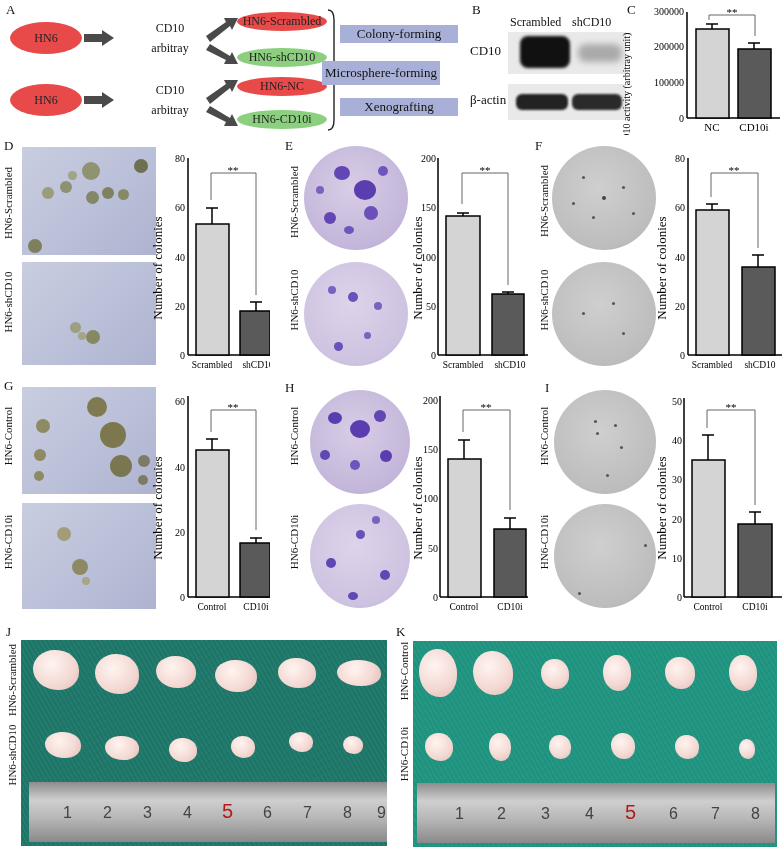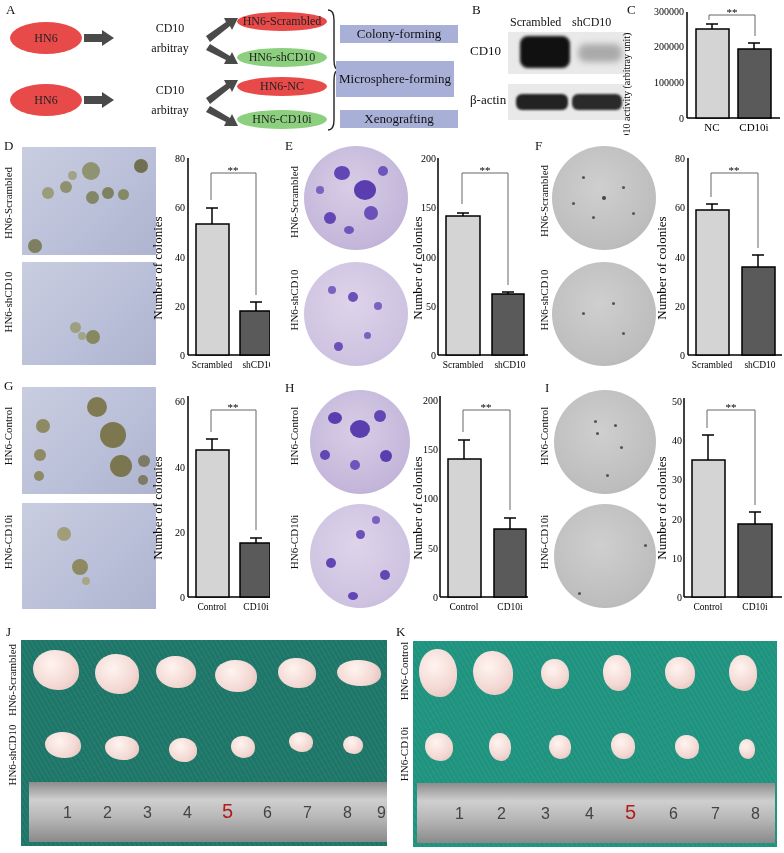--- a/index.html
+++ b/index.html
@@ -54,22 +54,22 @@
   <polygon points="6,30 26,42 28,38 34,50 20,50 22,46 2,36" fill="#4a4a4a"></polygon>
 </svg>
 <div class="ellipse red" style="left:237px;top:12px;width:90px;height:19px">HN6-Scrambled</div>
 <div class="ellipse green" style="left:237px;top:48px;width:90px;height:19px">HN6-shCD10</div>
 <div class="ellipse red" style="left:237px;top:77px;width:90px;height:19px">HN6-NC</div>
 <div class="ellipse green" style="left:237px;top:110px;width:90px;height:19px">HN6-CD10i</div>
 <svg class="abs" style="left:326px;top:8px" width="14" height="124">
   <path d="M2,2 Q8,2 8,12 L8,52 Q8,62 13,62 Q8,62 8,72 L8,112 Q8,122 2,122" stroke="#222" stroke-width="1.4" fill="none"></path>
 </svg>
 <div class="box" style="left:340px;top:25px;width:118px;height:18px">Colony-forming</div>
-<div class="box" style="left:336px;top:61px;width:118px;height:36px">Microsphere-forming</div>
-<div class="box" style="left:340px;top:110px;width:118px;height:18px">Xenografting</div>
+<div class="box" style="left:322px;top:61px;width:118px;height:24px">Microsphere-forming</div>
+<div class="box" style="left:340px;top:98px;width:118px;height:18px">Xenografting</div>
 
 <div class="plabel" style="left:472px;top:2px">B</div>
 <div class="abs" style="left:510px;top:15px;font-size:12px">Scrambled</div>
 <div class="abs" style="left:572px;top:15px;font-size:12px">shCD10</div>
 <div class="abs" style="left:470px;top:43px;font-size:13px">CD10</div>
 <div class="abs" style="left:470px;top:92px;font-size:13px">β-actin</div>
 <div class="abs" style="left:508px;top:32px;width:118px;height:42px;background:#e9e9e9">
   <div class="abs" style="left:12px;top:4px;width:50px;height:32px;background:#111;border-radius:8px;filter:blur(1.5px)"></div>
   <div class="abs" style="left:70px;top:12px;width:44px;height:18px;background:#aaa;border-radius:8px;filter:blur(3px)"></div>
 </div>

